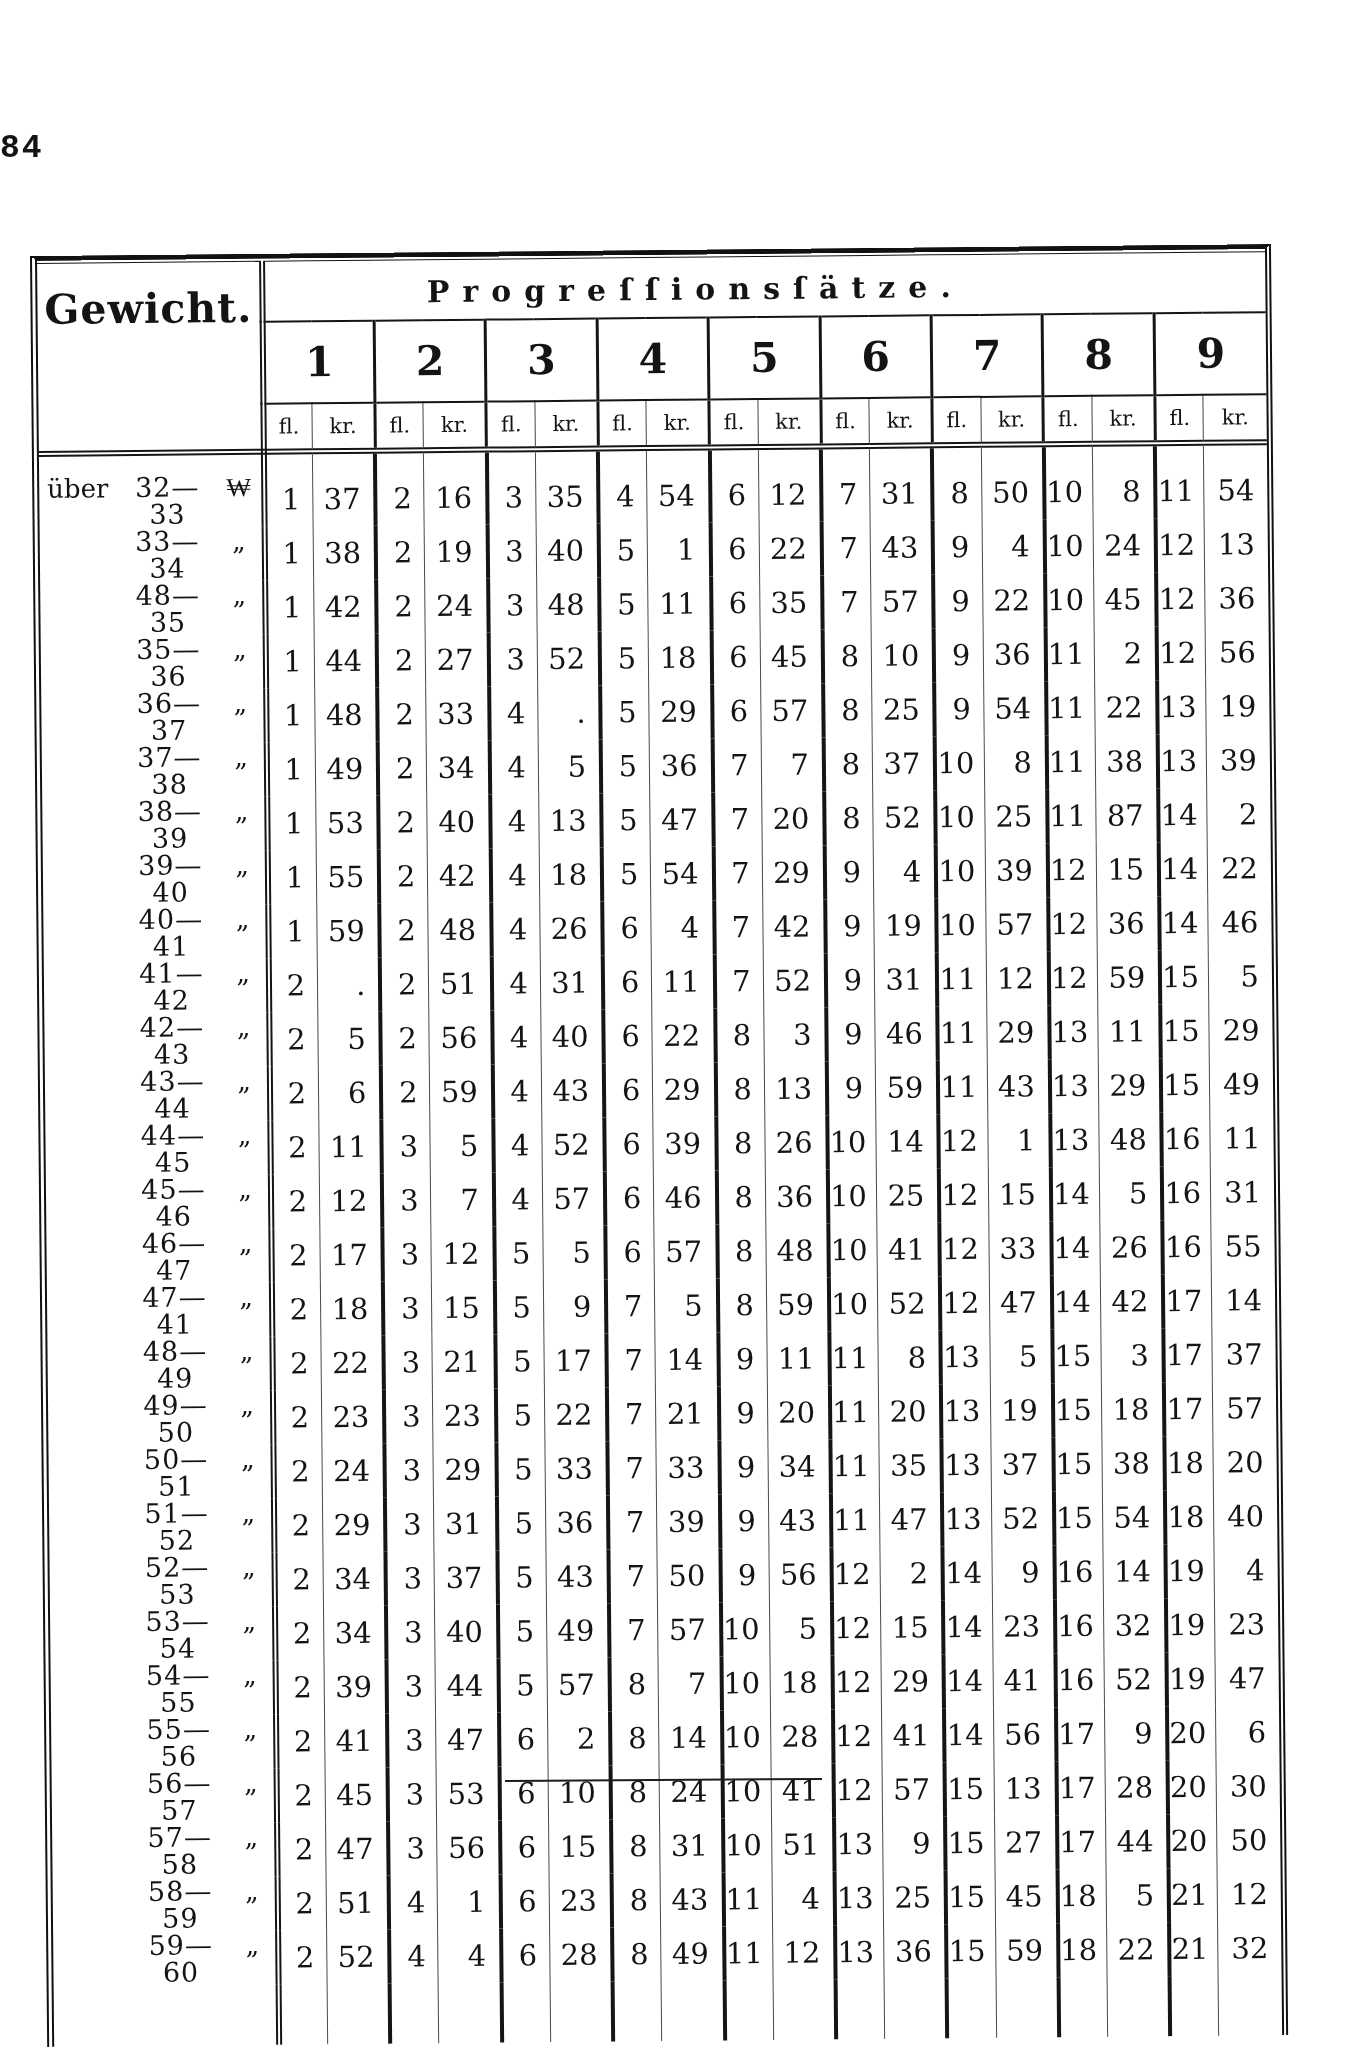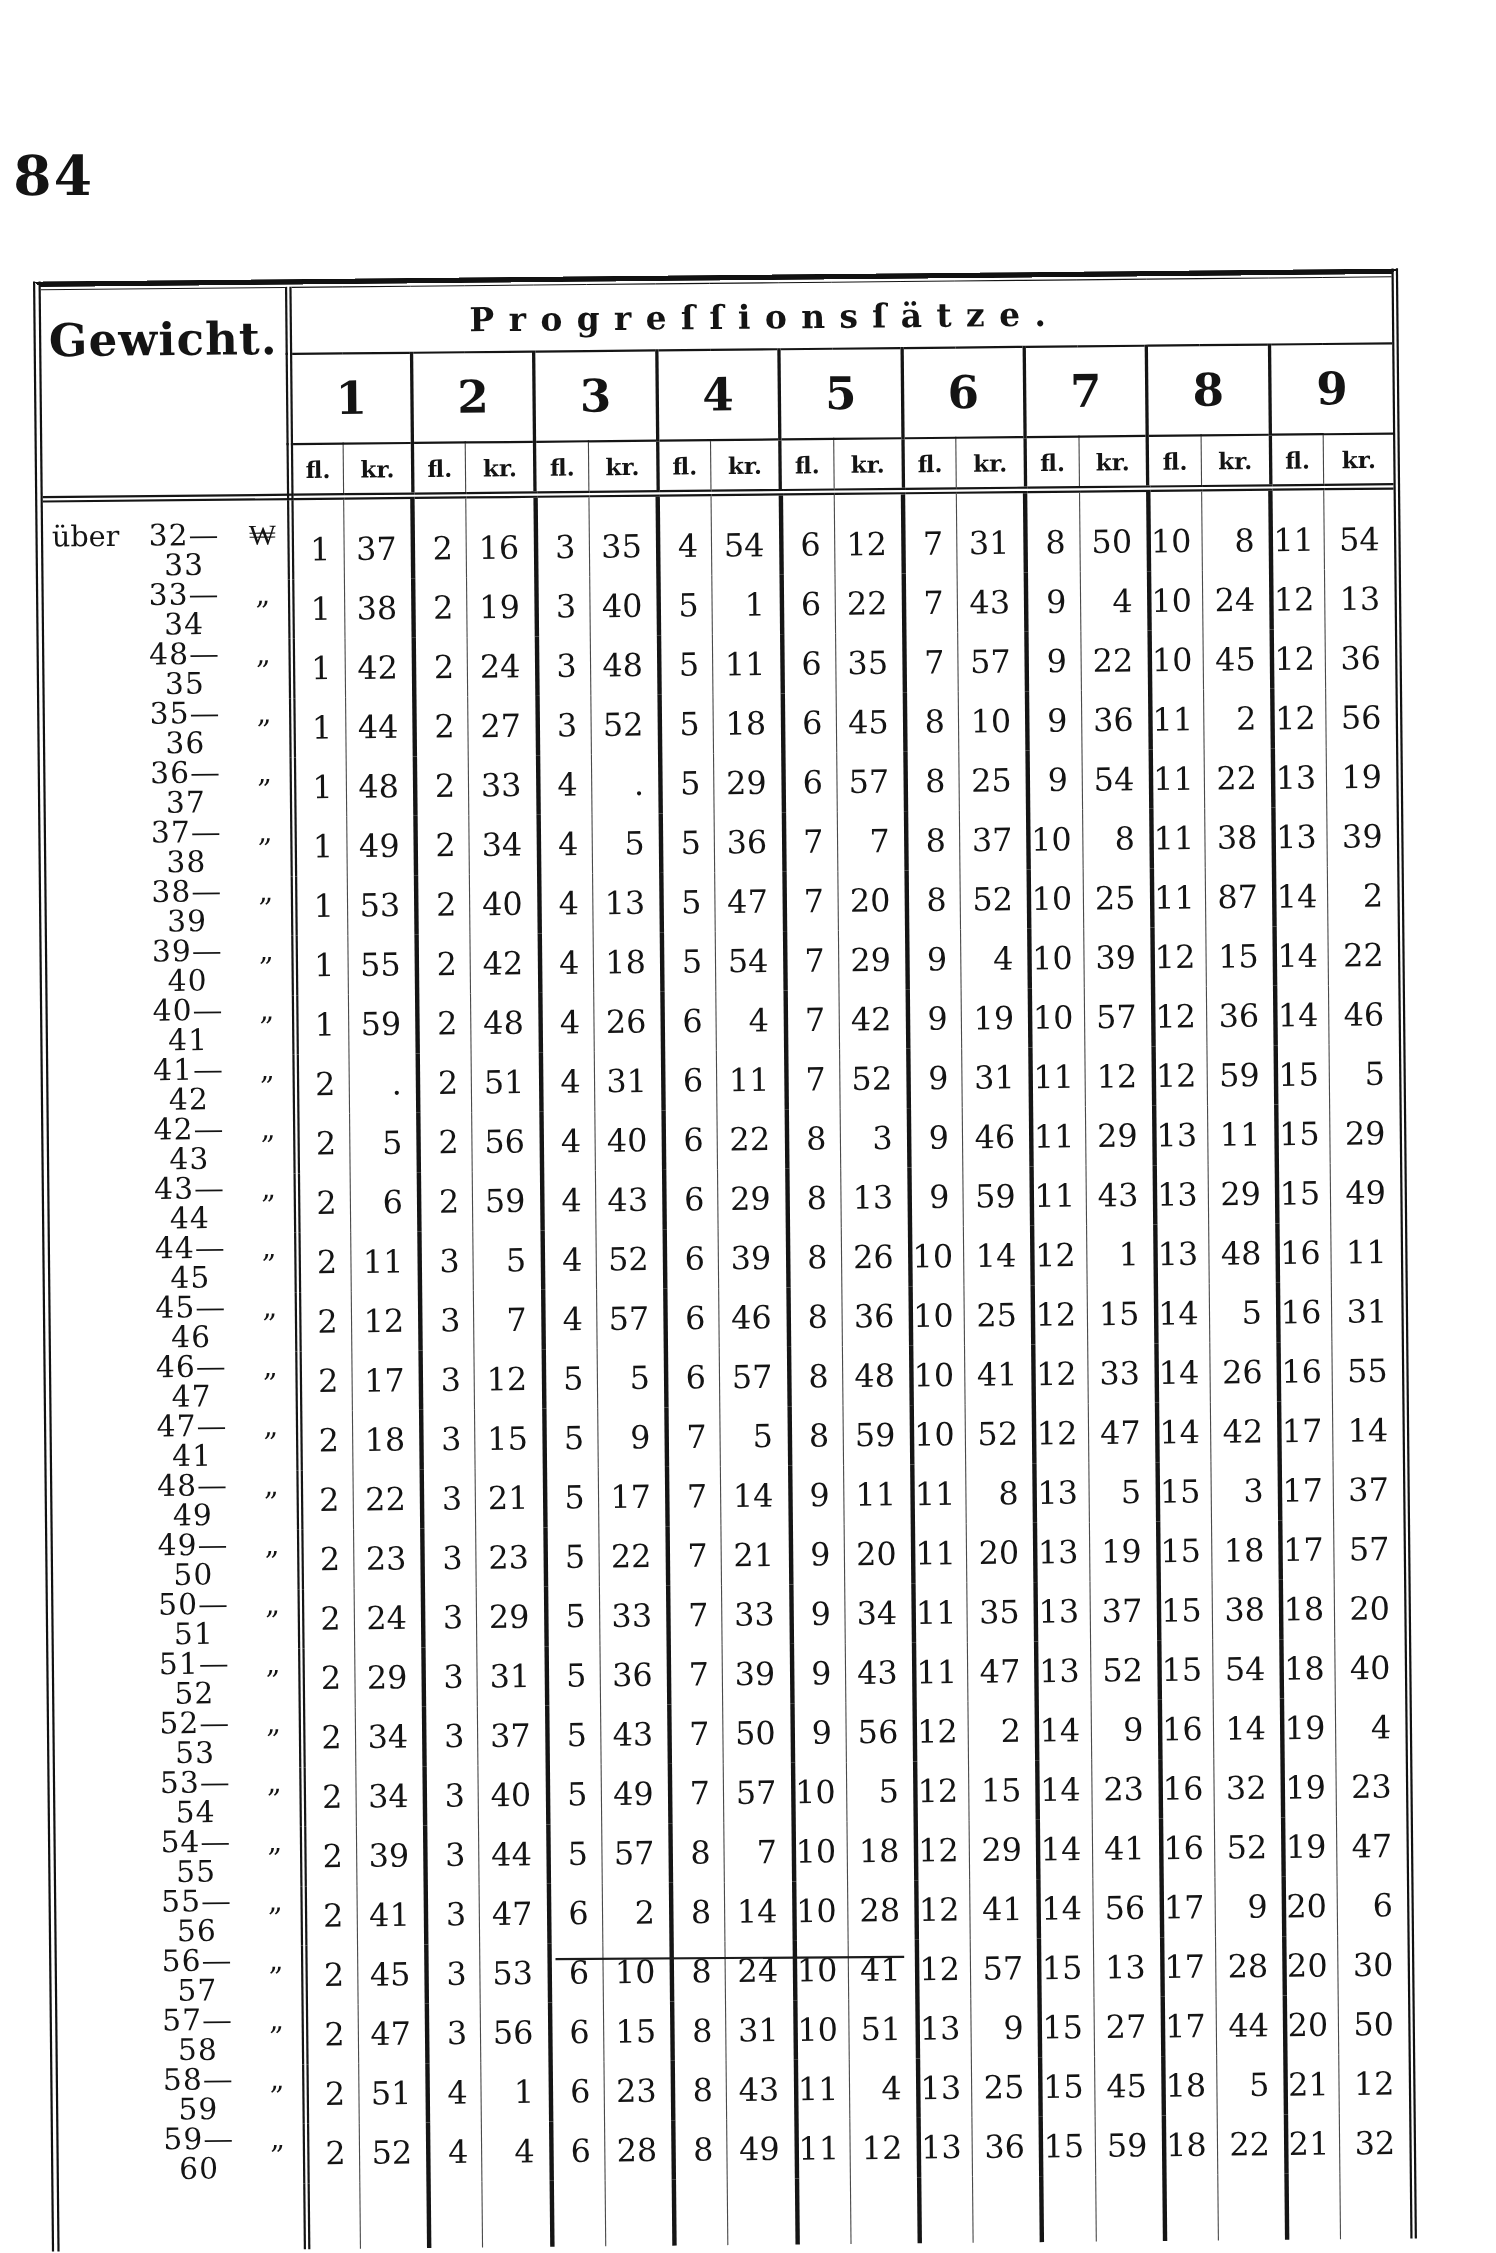--- a/index.html
+++ b/index.html
@@ -6,22 +6,22 @@
     margin: 0; padding: 0;
     width: 1360px; height: 2048px;
     background: #ffffff;
     overflow: hidden;
     font-family: "DejaVu Serif", "Liberation Serif", serif;
     color: #141414;
   }
   .page { position: relative; width: 1360px; height: 2048px; }
 
   .page-number {
-    position: absolute; left: 12px; top: 130px;
-    font-size: 50px; font-weight: bold; letter-spacing: 2px;
+    position: absolute; left: 0; top: 130px;
+    font-size: 33px; font-weight: bold; letter-spacing: 2px; font-family: Liberation Mono, monospace;
   }
 
   .table-wrap {
     position: absolute; left: 30px; top: 256px;
     width: 1228px;
     border-top: 5px solid #111;
     border-left: 7px double #111;
     border-right: 6px double #111;
     transform: rotate(-0.55deg);
     transform-origin: left top;
@@ -52,21 +52,21 @@
     white-space: nowrap; overflow: hidden;
   }
   .r-nums .num {
     font-size: 41px; font-weight: bold; text-align: center;
     height: 80px; vertical-align: middle;
     border-bottom: 2px solid #151515;
     border-left: 3px solid #151515;
   }
   .r-nums .num:first-child { border-left: none; }
   .r-units .unit {
-    font-size: 21px; font-weight: bold; text-align: center;
+    font-size: 21px; font-weight: normal; text-align: center;
     height: 44px; vertical-align: middle;
     border-bottom: 6px double #151515;
   }
   .unit.fl { border-right: 1px solid #444; }
   .unit.kr { border-right: 3px solid #151515; }
   .unit.kr:last-child { border-right: none; }
 
   
   tbody td { height: 37px; vertical-align: middle; font-size: 29px; line-height: 1; }
   tbody tr:first-child td { padding-top: 18px; }

